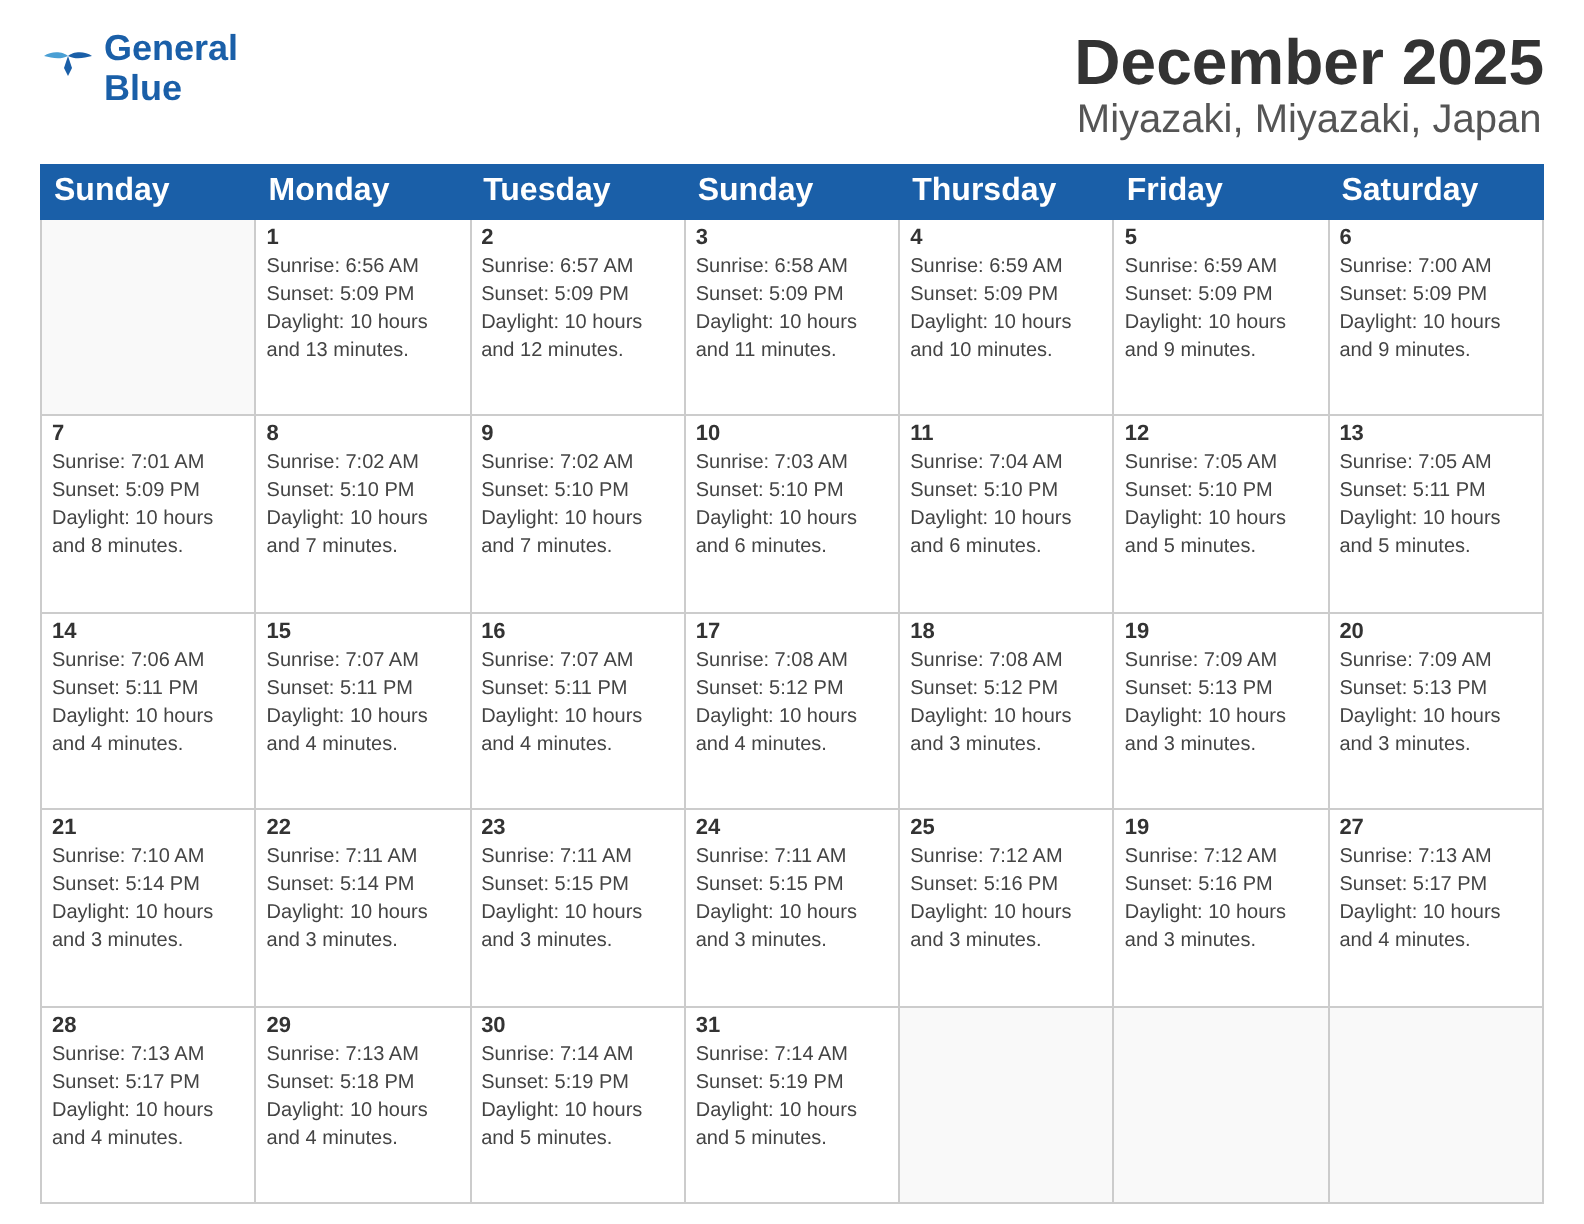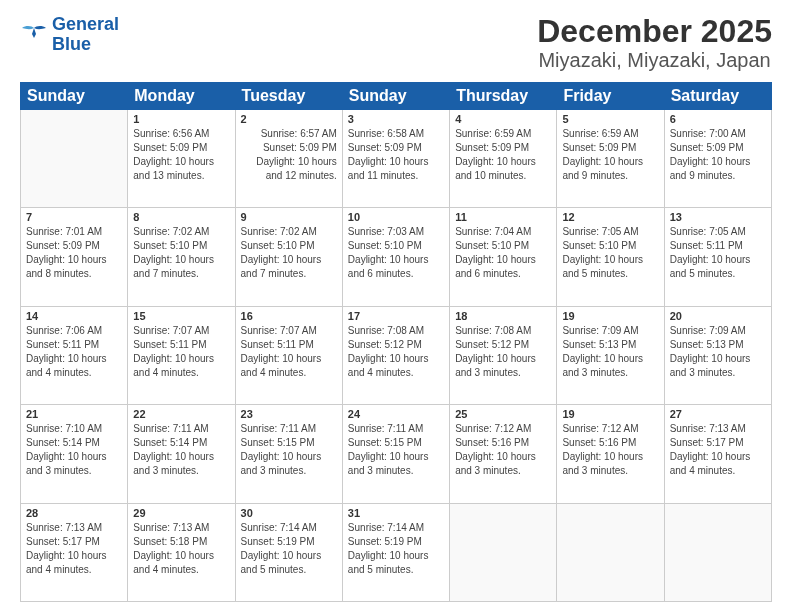--- a/index.html
+++ b/index.html
@@ -137,21 +137,21 @@
           <td class="empty"></td>
           <td>
             <span class="day-number">1</span>
             <div class="day-info" style="white-space: pre-line;">Sunrise: 6:56 AM
 Sunset: 5:09 PM
 Daylight: 10 hours
 and 13 minutes.</div>
           </td>
           <td>
             <span class="day-number">2</span>
-            <div class="day-info" style="white-space: pre-line; text-align: right;">Sunrise: 6:57 AM
+            <div class="day-info" style="white-space: pre-line;">Sunrise: 6:57 AM
 Sunset: 5:09 PM
 Daylight: 10 hours
 and 12 minutes.</div>
           </td>
           <td>
             <span class="day-number">3</span>
             <div class="day-info" style="white-space: pre-line;">Sunrise: 6:58 AM
 Sunset: 5:09 PM
 Daylight: 10 hours
 and 11 minutes.</div>

